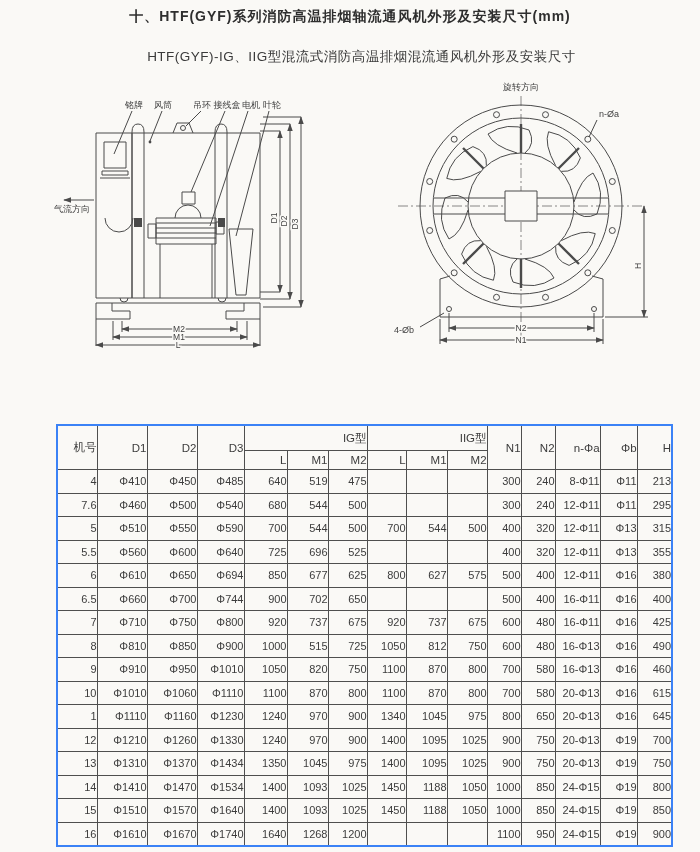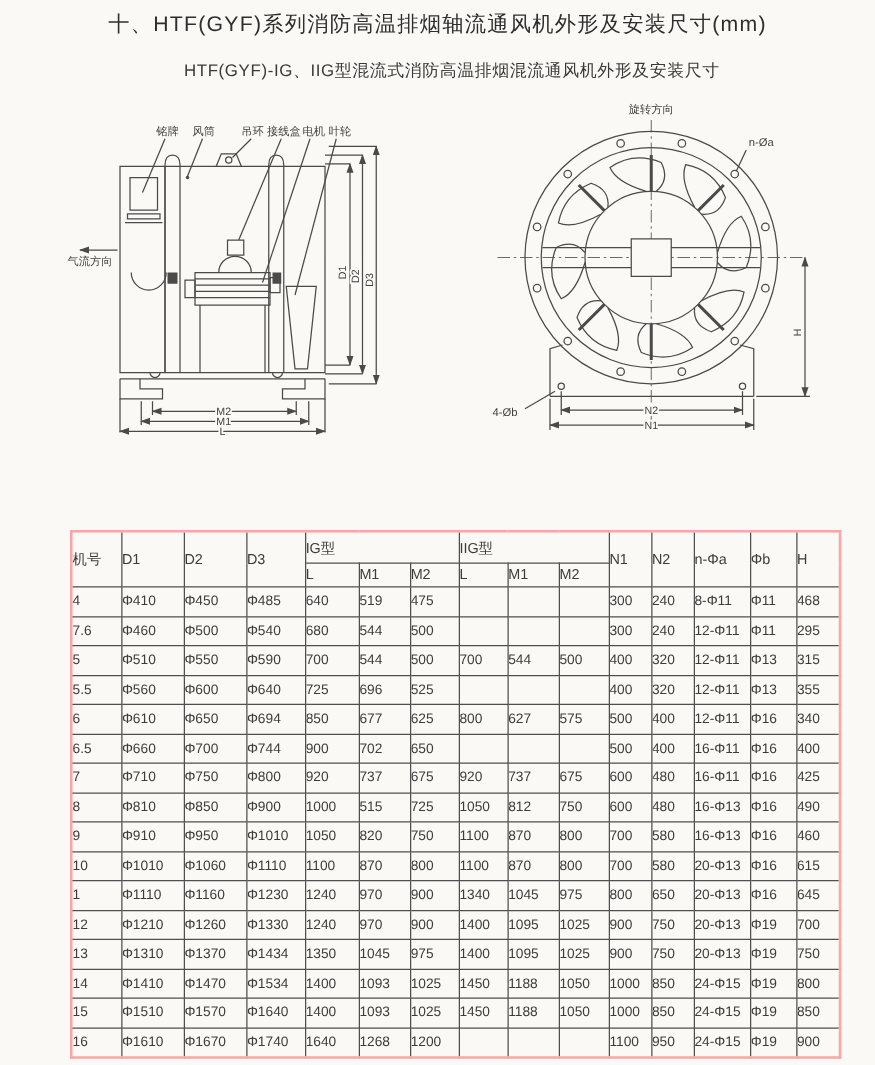--- a/index.html
+++ b/index.html
@@ -3,40 +3,40 @@
 <meta charset="utf-8">
 <style>
   html,body{margin:0;padding:0;}
   body{
     width:700px;height:852px;position:relative;overflow:hidden;
     background:#faf9f6;color:#3f3f3f;
     font-family:"Liberation Sans","DejaVu Sans",sans-serif;
   }
   .title{
     position:absolute;top:8px;left:0;right:0;text-align:center;
-    font-size:17px;font-weight:normal;letter-spacing:1px;color:#2e2e2e;
+    font-size:14px;font-weight:bold;letter-spacing:1px;color:#2e2e2e;
   }
   .subtitle{
     position:absolute;top:48px;left:0;right:0;text-align:center;
     font-size:13.5px;font-weight:normal;letter-spacing:0.5px;color:#3a3a3a;padding-left:23px;
   }
   svg.dwg{position:absolute;}
   svg.dwg *{vector-effect:non-scaling-stroke;}
   .ln{stroke:#4a4a4a;stroke-width:1;fill:none;}
   .ln2{stroke:#4a4a4a;stroke-width:2.4;fill:none;}
   .cl{stroke:#6a6a6a;stroke-width:0.8;fill:none;stroke-dasharray:10 3 2 3;}
   .fillink{fill:#4a4a4a;stroke:none;}
   .lbl{font-family:"Liberation Sans","DejaVu Sans",sans-serif;font-size:9px;fill:#3f3f3f;}
   .dim{font-family:"Liberation Sans","DejaVu Sans",sans-serif;font-size:8.5px;fill:#3f3f3f;
        paint-order:stroke;stroke:#faf9f6;stroke-width:3px;}
   table.spec{
     position:absolute;top:424px;left:56px;width:590px;
     border-collapse:collapse;table-layout:fixed;
-    border:2px solid #fca5a5;
-    font-size:11px;color:#3c3c3c;text-align:left;padding-left:43px;
+    border:2px solid #3b82f6;
+    font-size:11px;color:#3c3c3c;text-align:right;padding-left:43px;
   }
   table.spec th, table.spec td{
     border:1px solid #4f4f4f;padding:0;font-weight:normal;
     overflow:hidden;white-space:nowrap;
   }
   table.spec thead th{font-size:11.5px;}
   table.spec thead tr.r1 th{height:24px;}
   table.spec thead tr.r2 th{height:18px;}
   table.spec tbody td{height:22.5px;line-height:22.5px;}
 </style>
@@ -243,21 +243,21 @@
         <td>640</td>
         <td>519</td>
         <td>475</td>
         <td></td>
         <td></td>
         <td></td>
         <td>300</td>
         <td>240</td>
         <td>8-Φ11</td>
         <td>Φ11</td>
-        <td>468</td>
+        <td>213</td>
       </tr>
       <tr>
         <td>7.6</td>
         <td>Φ460</td>
         <td>Φ500</td>
         <td>Φ540</td>
         <td>680</td>
         <td>544</td>
         <td>500</td>
         <td></td>
@@ -311,21 +311,21 @@
         <td>850</td>
         <td>677</td>
         <td>625</td>
         <td>800</td>
         <td>627</td>
         <td>575</td>
         <td>500</td>
         <td>400</td>
         <td>12-Φ11</td>
         <td>Φ16</td>
-        <td>340</td>
+        <td>380</td>
       </tr>
       <tr>
         <td>6.5</td>
         <td>Φ660</td>
         <td>Φ700</td>
         <td>Φ744</td>
         <td>900</td>
         <td>702</td>
         <td>650</td>
         <td></td>

